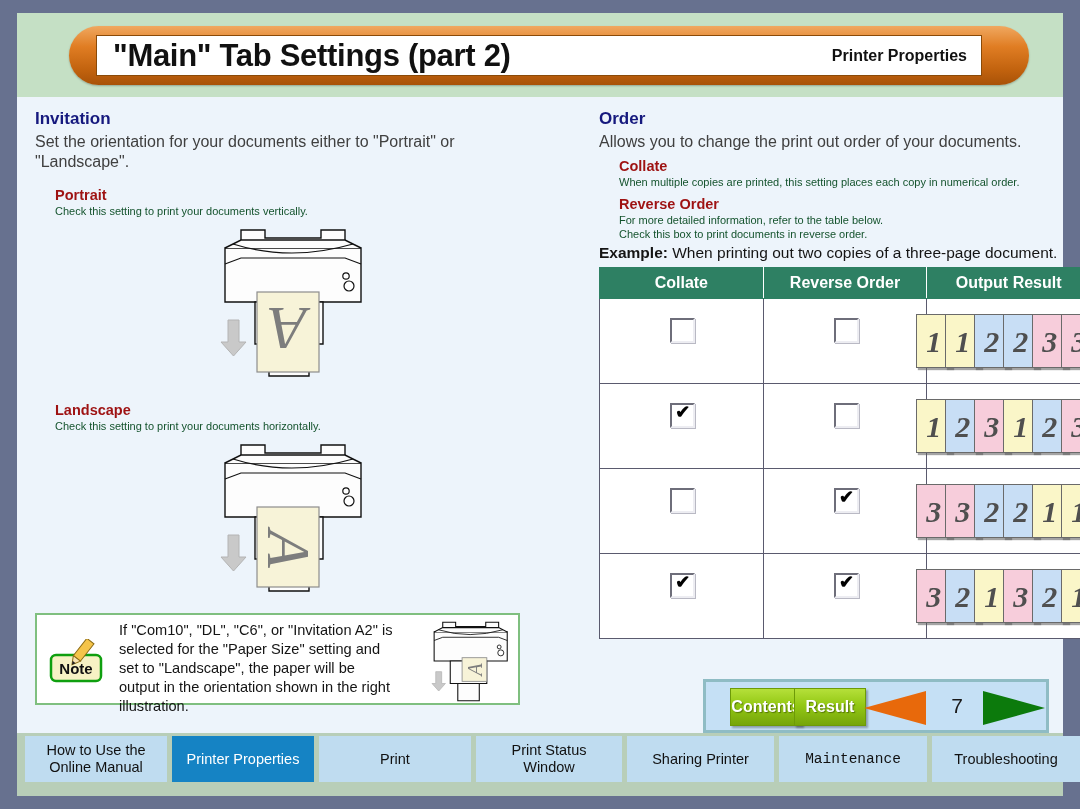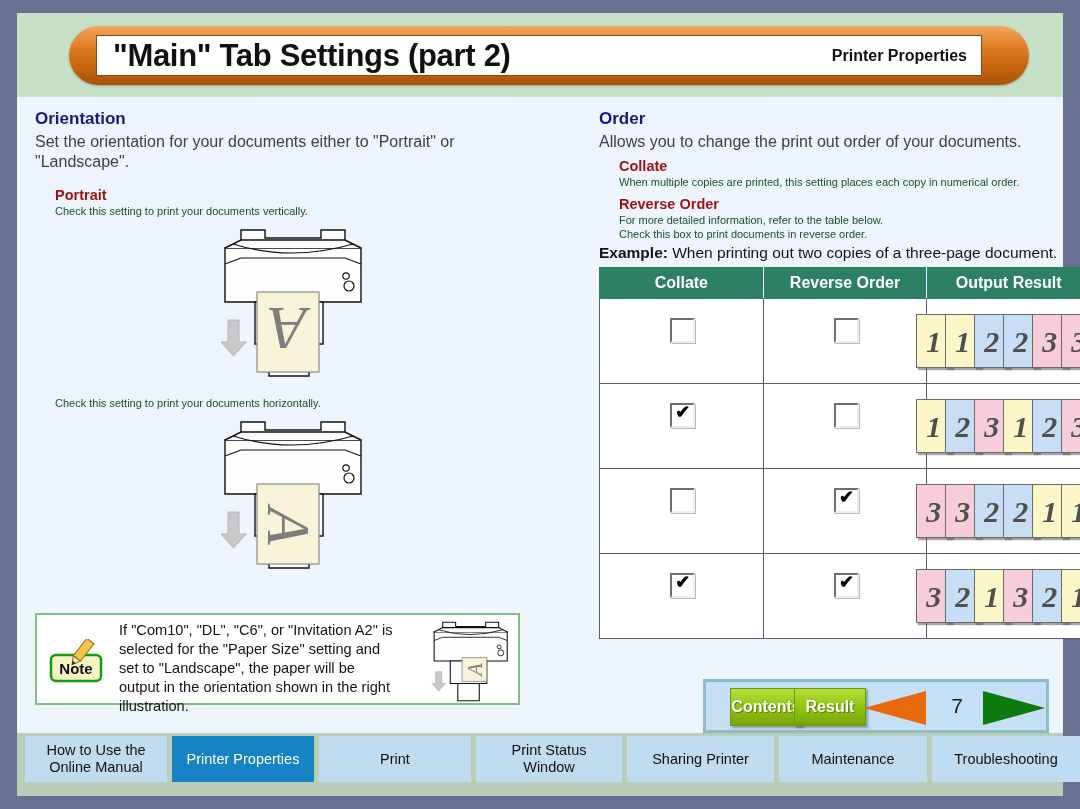--- a/index.html
+++ b/index.html
@@ -193,21 +193,21 @@
       <div class="title-inner">
         <span class="title-text">"Main" Tab Settings (part 2)</span>
         <span class="title-right">Printer Properties</span>
       </div>
     </div>
   </div>
 
   <div class="content">
 
     <div class="col-left">
-      <h2 class="sec">Orientation</h2>
+      <h2 class="sec">Invitation</h2>
       <p class="body">Set the orientation for your documents either to "Portrait" or "Landscape".</p>
 
       <h3 class="sub">Portrait</h3>
       <p class="subbody">Check this setting to print your documents vertically.</p>
 
       <div class="printer-wrap">
         <svg class="printer" width="170" height="166" viewBox="0 0 170 166">
 
           <path d="M38 6 H62 V14 H118 V6 H142 V34 H38 Z" fill="#fdfdfd" stroke="#111" stroke-width="1.4"></path>
 
@@ -222,20 +222,21 @@
           <rect x="54" y="68" width="62" height="80" fill="#f7f3d8" stroke="#8d8d8d" stroke-width="1.2"></rect>
           <text x="85" y="136" font-family="'Liberation Serif',serif" font-size="62" font-style="italic" fill="#7d7d7d" text-anchor="middle" transform="rotate(180 85 110)">A</text>
 
           <circle cx="143" cy="52" r="3.2" fill="#fff" stroke="#111" stroke-width="1.2"></circle>
           <circle cx="146" cy="62" r="5" fill="#fff" stroke="#111" stroke-width="1.2"></circle>
 
           <path d="M25 96 h11 v22 h7 l-12.5 14 L18 118 h7 z" fill="#c9c9c9" stroke="#b4b4b4" stroke-width="1"></path>
         </svg>
       </div>
 
+      <h3 class="sub tight">Landscape</h3>
       <p class="subbody">Check this setting to print your documents horizontally.</p>
 
       <div class="printer-wrap land">
         <svg class="printer" width="170" height="166" viewBox="0 0 170 166">
           <path d="M38 6 H62 V14 H118 V6 H142 V34 H38 Z" fill="#fdfdfd" stroke="#111" stroke-width="1.4"></path>
           <path d="M22 24 H158 V78 H22 Z" fill="#fdfdfd" stroke="#111" stroke-width="1.4"></path>
           <path d="M22 24 L38 16 H142 L158 24" fill="#fdfdfd" stroke="#111" stroke-width="1.4"></path>
           <path d="M30 20 Q88 38 150 20" fill="none" stroke="#111" stroke-width="1.2"></path>
           <path d="M22 40 L38 34 H142 L158 40" fill="none" stroke="#111" stroke-width="1.2"></path>
           <path d="M52 78 H120 V120 H104 V136 H68 V120 H52 Z" fill="#fdfdfd" stroke="#111" stroke-width="1.4"></path>
@@ -426,21 +427,21 @@
         </div>
         <div class="tab" style="width: 152px;">
           <span>Print</span>
         </div>
         <div class="tab" style="width: 146px;">
           <span>Print Status<br>Window</span>
         </div>
         <div class="tab" style="width: 147px;">
           <span>Sharing Printer</span>
         </div>
-        <div class="tab" style="width: 148px;">
+        <div class="tab" style="width: 148px; font-family: Liberation Mono, monospace;">
           <span>Maintenance</span>
         </div>
         <div class="tab" style="width: 148px;">
           <span>Troubleshooting</span>
         </div>
       </div>
   </div>
 
 </div>
 

